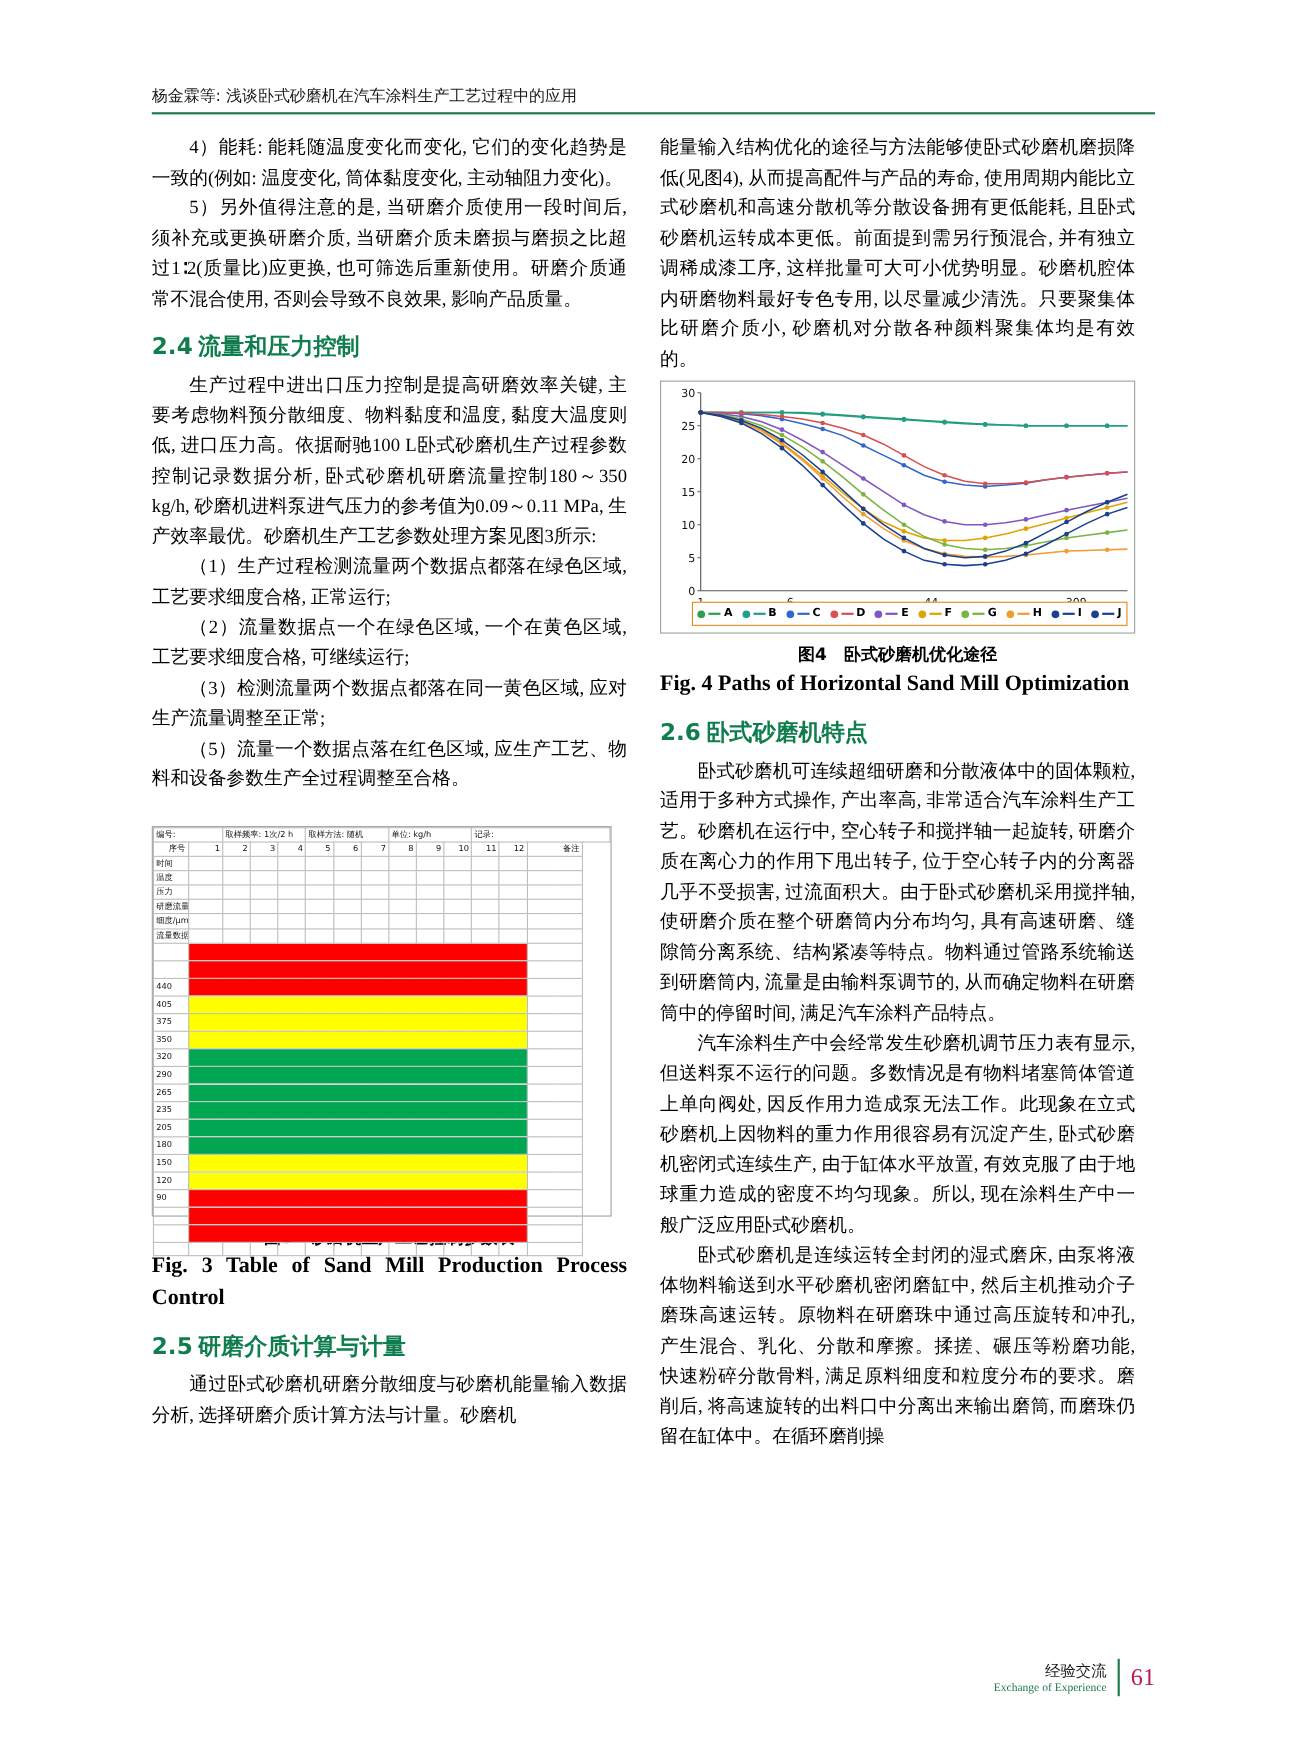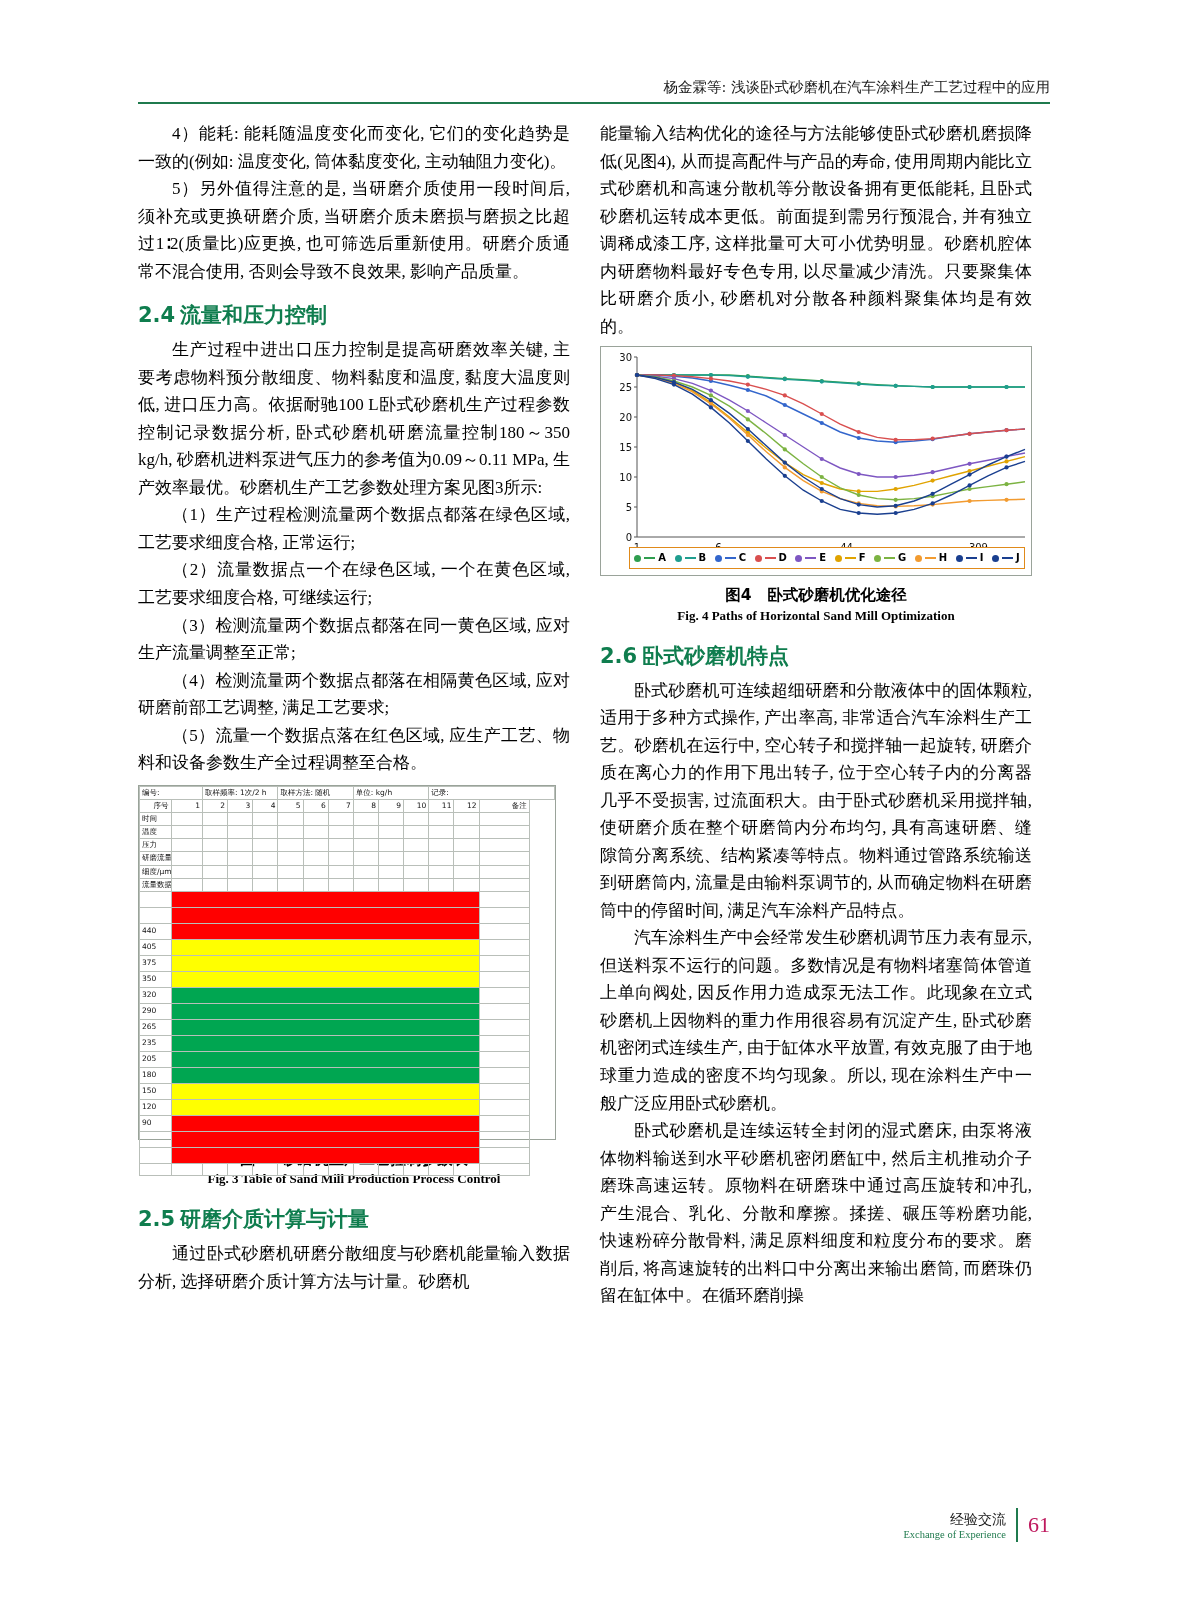--- a/index.html
+++ b/index.html
@@ -11,21 +11,21 @@
     position:relative;
     overflow:hidden;
   }
   .page{
     position:absolute;inset:0;
     padding:0;
   }
   
   .header{
     position:absolute;left:138px;top:78px;width:912px;
-    text-align:right;
+    text-align:left;
     font-size:14.5px;
     color:#1a1a1a;
     font-family:"DejaVu Sans", sans-serif;
   }
   .header-rule{
     position:absolute;left:138px;top:102px;width:912px;height:2px;
     background:#1f7a4d;
   }
   
   .col{
@@ -44,21 +44,21 @@
   h3.sec{
     margin:13px 0 4px 0;
     font-size:21px;
     color:#0f7d4e;
     font-family:"DejaVu Sans", sans-serif;
     font-weight:bold;
     text-indent:0;
   }
   h3.sec .num{display:inline-block;min-width:42px;}
   
-  .fig3-wrap{margin-top:8px;}
+  .fig3-wrap{margin-top:29px;}
   .fig3-box{
     width:418px;height:355px;
     border:1px solid #9aa39a;
     background:#fff;
     position:relative;
     box-sizing:border-box;
     font-family:"DejaVu Sans", sans-serif;
   }
   table.ptable{
     border-collapse:collapse;
@@ -83,22 +83,21 @@
   .fig-cap{
     text-align:center;
     margin-top:8px;
     font-size:15.5px;
     font-weight:bold;
     font-family:"DejaVu Sans", sans-serif;
     line-height:1.45;
     text-indent:0;
   }
   .fig-cap-en{
-    text-align:center;
-    font-size:13px;
+    font-size:20px;
     font-weight:bold;
     font-family:"Liberation Serif", serif;
     line-height:1.45;
     text-indent:0;
   }
   
   .chart-box{
     width:432px;height:230px;
     border:1px solid #9aa39a;
     background:#fff;
@@ -143,21 +142,20 @@
     <p>5）另外值得注意的是, 当研磨介质使用一段时间后, 须补充或更换研磨介质, 当研磨介质未磨损与磨损之比超过1∶2(质量比)应更换, 也可筛选后重新使用。研磨介质通常不混合使用, 否则会导致不良效果, 影响产品质量。</p>
 
     <h3 class="sec">
       <span class="num">2.4</span><span>流量和压力控制</span>
     </h3>
 
     <p>生产过程中进出口压力控制是提高研磨效率关键, 主要考虑物料预分散细度、物料黏度和温度, 黏度大温度则低, 进口压力高。依据耐驰100 L卧式砂磨机生产过程参数控制记录数据分析, 卧式砂磨机研磨流量控制180～350 kg/h, 砂磨机进料泵进气压力的参考值为0.09～0.11 MPa, 生产效率最优。砂磨机生产工艺参数处理方案见图3所示:</p>
     <p>（1）生产过程检测流量两个数据点都落在绿色区域, 工艺要求细度合格, 正常运行;</p>
     <p>（2）流量数据点一个在绿色区域, 一个在黄色区域, 工艺要求细度合格, 可继续运行;</p>
     <p>（3）检测流量两个数据点都落在同一黄色区域, 应对生产流量调整至正常;</p>
-    <p>（4）检测流量两个数据点都落在相隔黄色区域, 应对研磨前部工艺调整, 满足工艺要求;</p>
     <p>（5）流量一个数据点落在红色区域, 应生产工艺、物料和设备参数生产全过程调整至合格。</p>
 
     <div class="fig3-wrap">
       <div class="fig3-box">
         <table class="ptable">
           <tbody>
               <tr>
             <td class="lbl" colspan="2">编号:</td>
             <td colspan="3">取样频率: 1次/2 h</td>
             <td colspan="3">取样方法: 随机</td>

